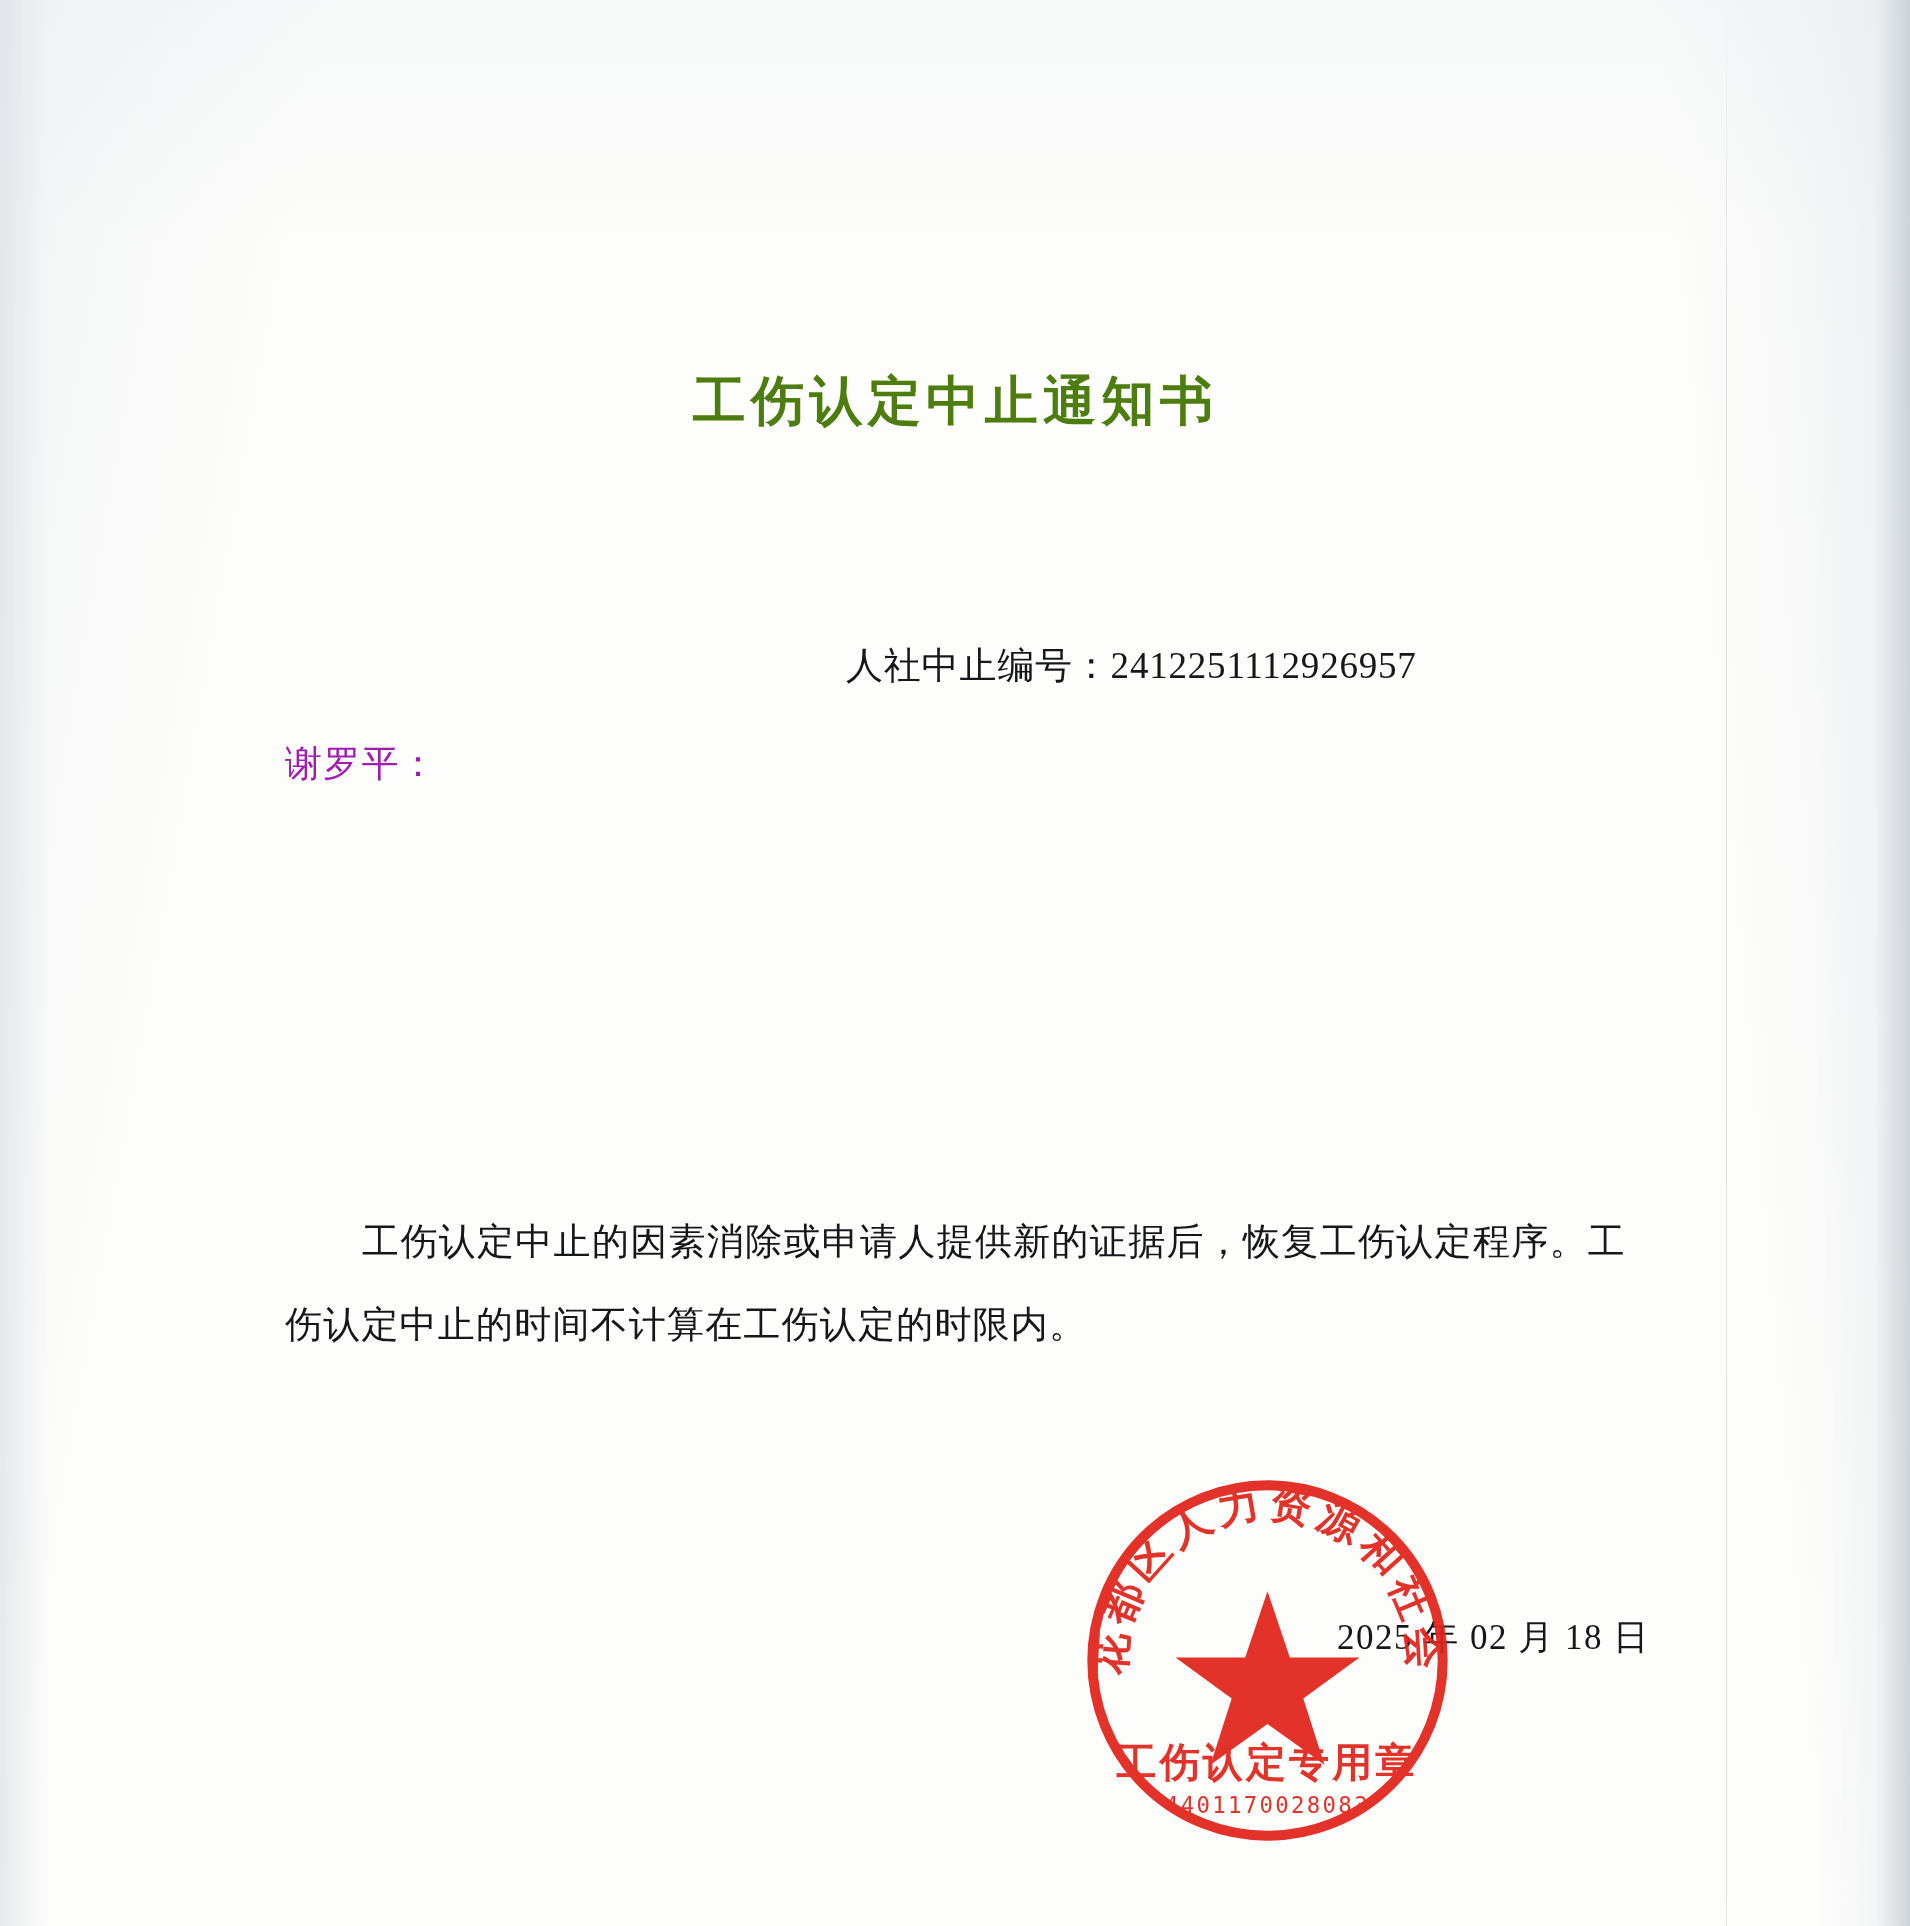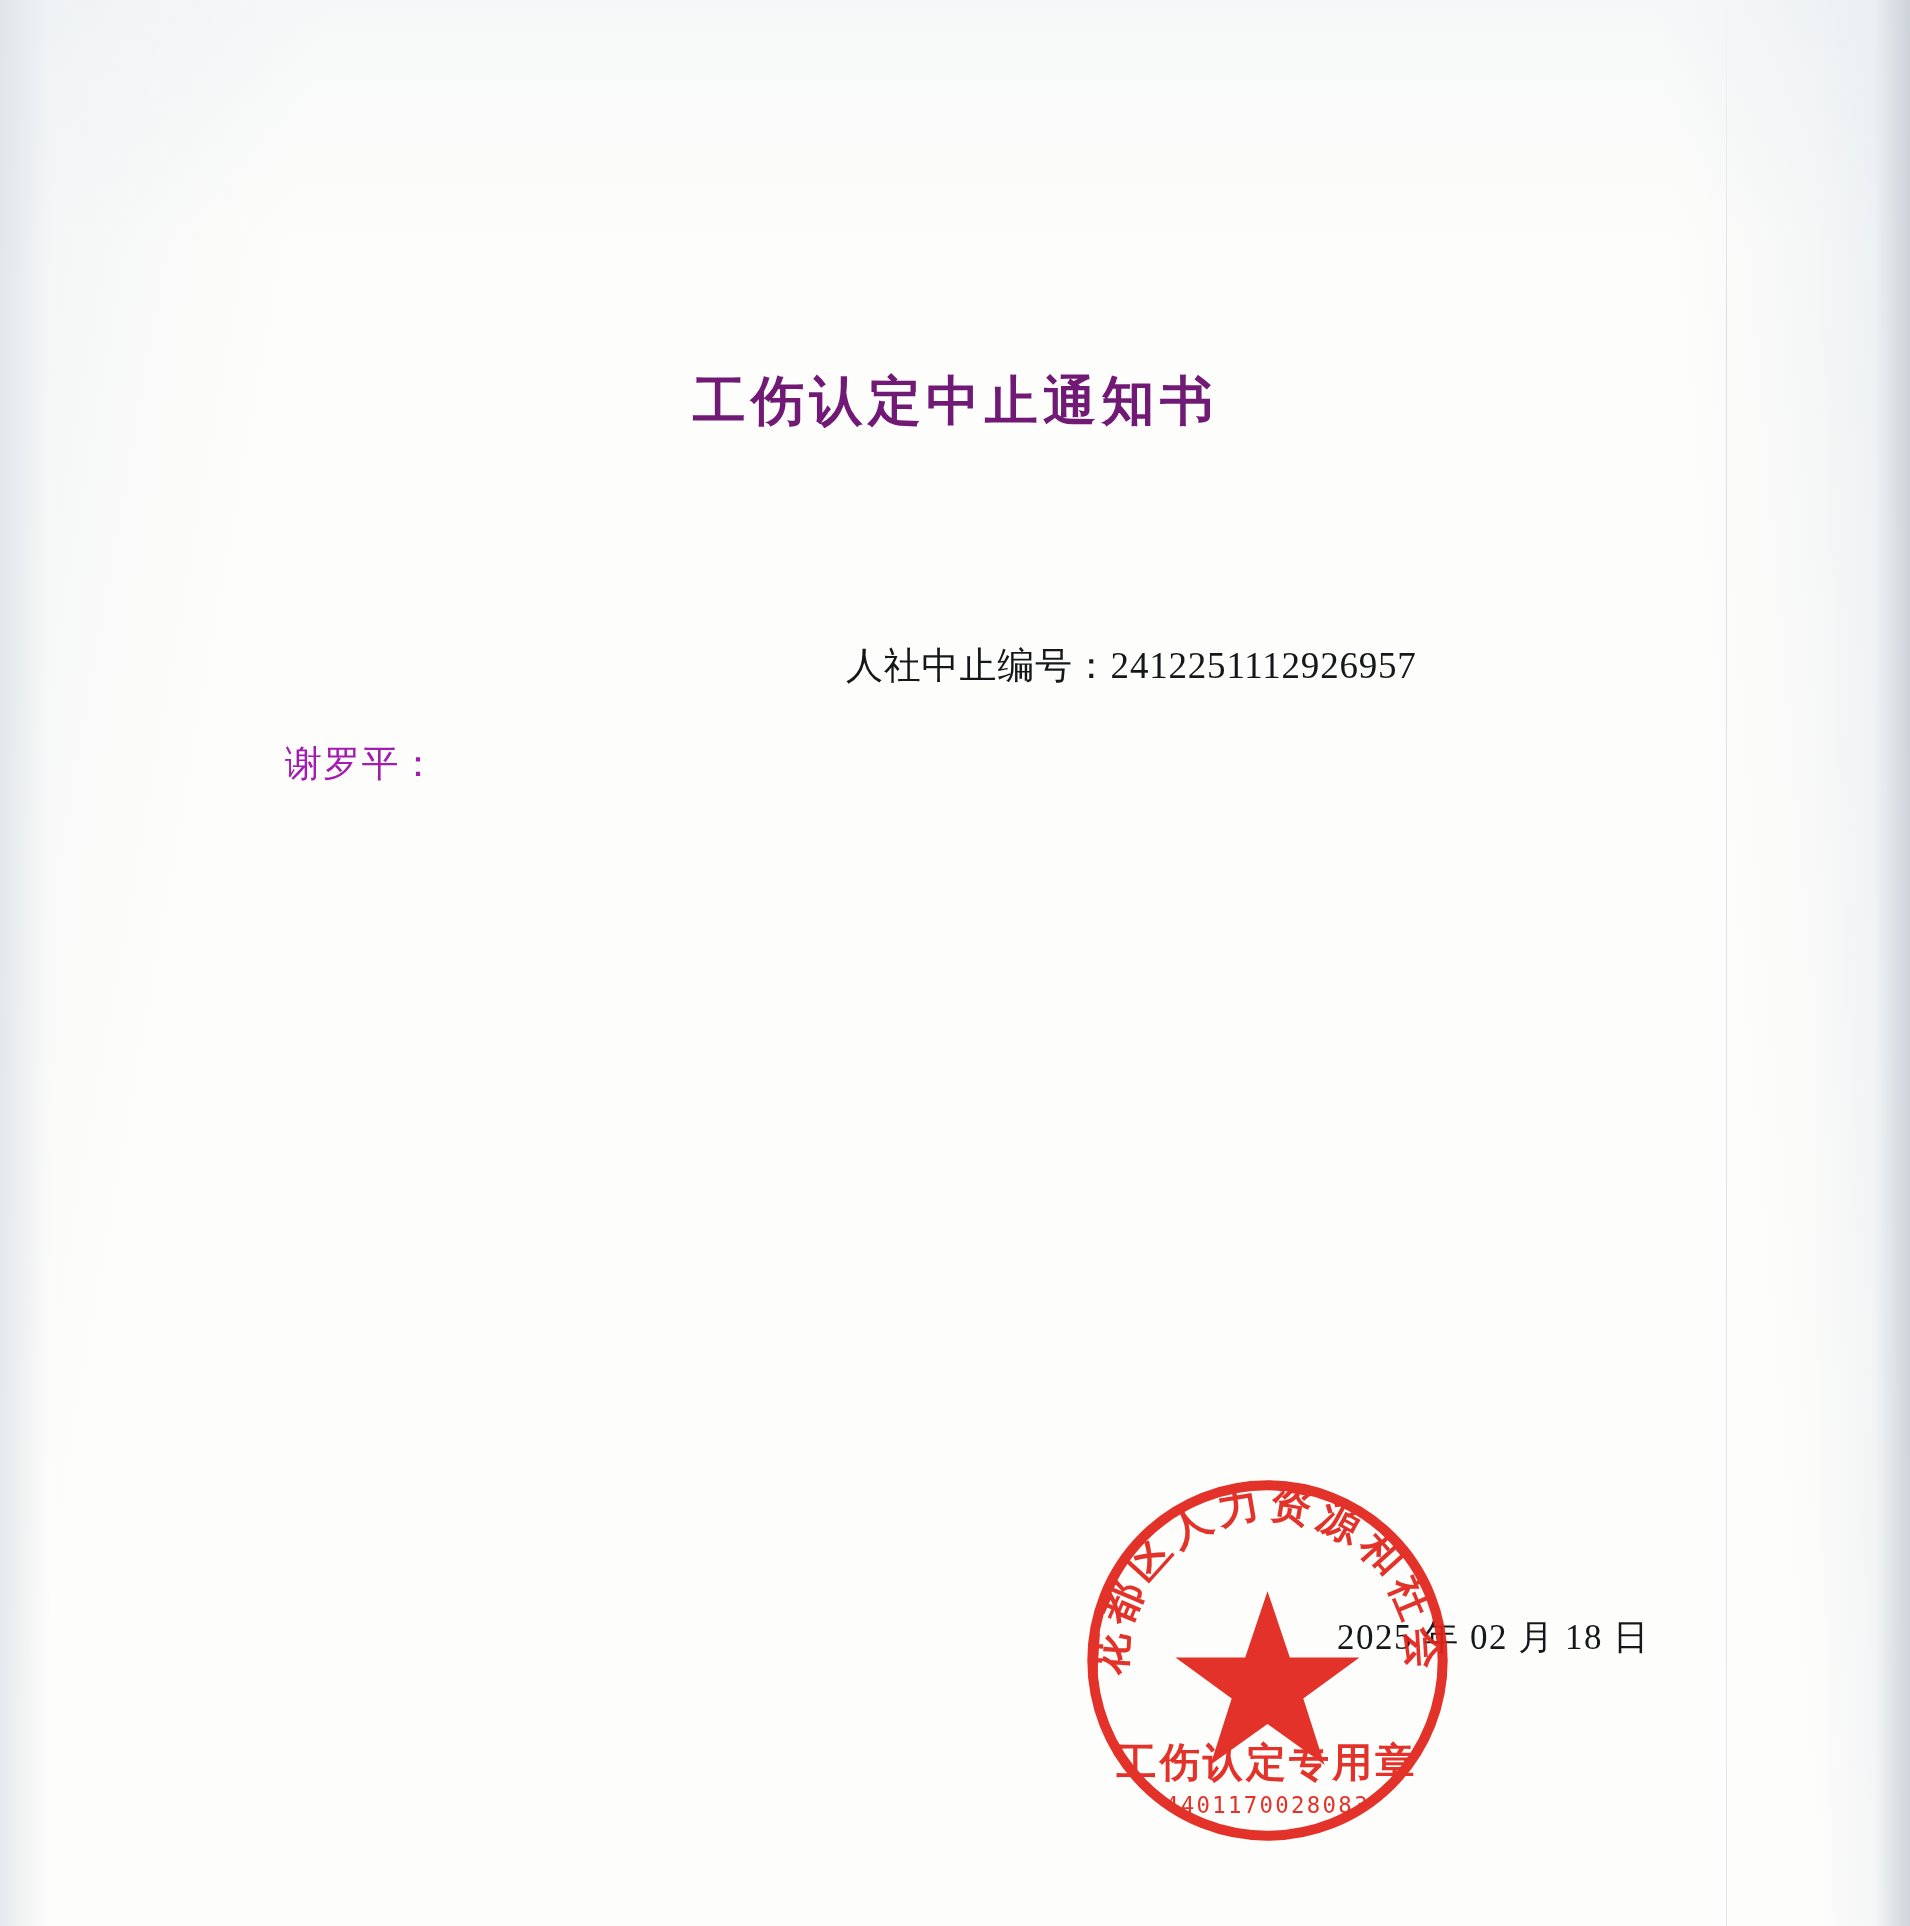--- a/index.html
+++ b/index.html
@@ -53,21 +53,21 @@
 
   .doc-title {
     position: absolute;
     top: 366px;
     left: 0;
     width: 100%;
     text-align: center;
     font-size: 53px;
     font-weight: bold;
     letter-spacing: 5.4px;
-    color: #701a75;
+    color: #4d7c0f;
     font-family: "DejaVu Sans", "Liberation Sans", sans-serif;
   }
 
   .doc-number {
     position: absolute;
     top: 641px;
     left: 846px;
     font-size: 37px;
     letter-spacing: 0.8px;
     color: #15171a;
@@ -133,20 +133,23 @@
 
   <div class="doc-title">工伤认定中止通知书</div>
 
   <div class="doc-number">
     <span>人社中止编号：</span><span>2412251112926957</span>
   </div>
 
   <div class="addressee">谢罗平：</div>
 
 
+  <div class="body-block para-2">
+    <span class="indent"></span><span>工伤认定中止的因素消除或申请人提供新的证据后，恢复工伤认定程序。工伤认定中止的时间不计算在工伤认定的时限内。</span>
+  </div>
 
   <div class="date-line">2025 年 02 月 18 日</div>
 
   <div class="seal">
     <svg width="385" height="385" viewBox="0 0 1000 1000" xmlns="http://www.w3.org/2000/svg">
       <defs>
         <path id="sealArcTop" d="M 130,500 A 370,370 0 0 1 870,500" fill="none"></path>
         <path id="sealArcBottom" d="M 160,500 A 340,340 0 0 0 840,500" fill="none"></path>
       </defs>
       <circle cx="500" cy="500" r="455" fill="none" stroke="#e2231a" stroke-width="26"></circle>

